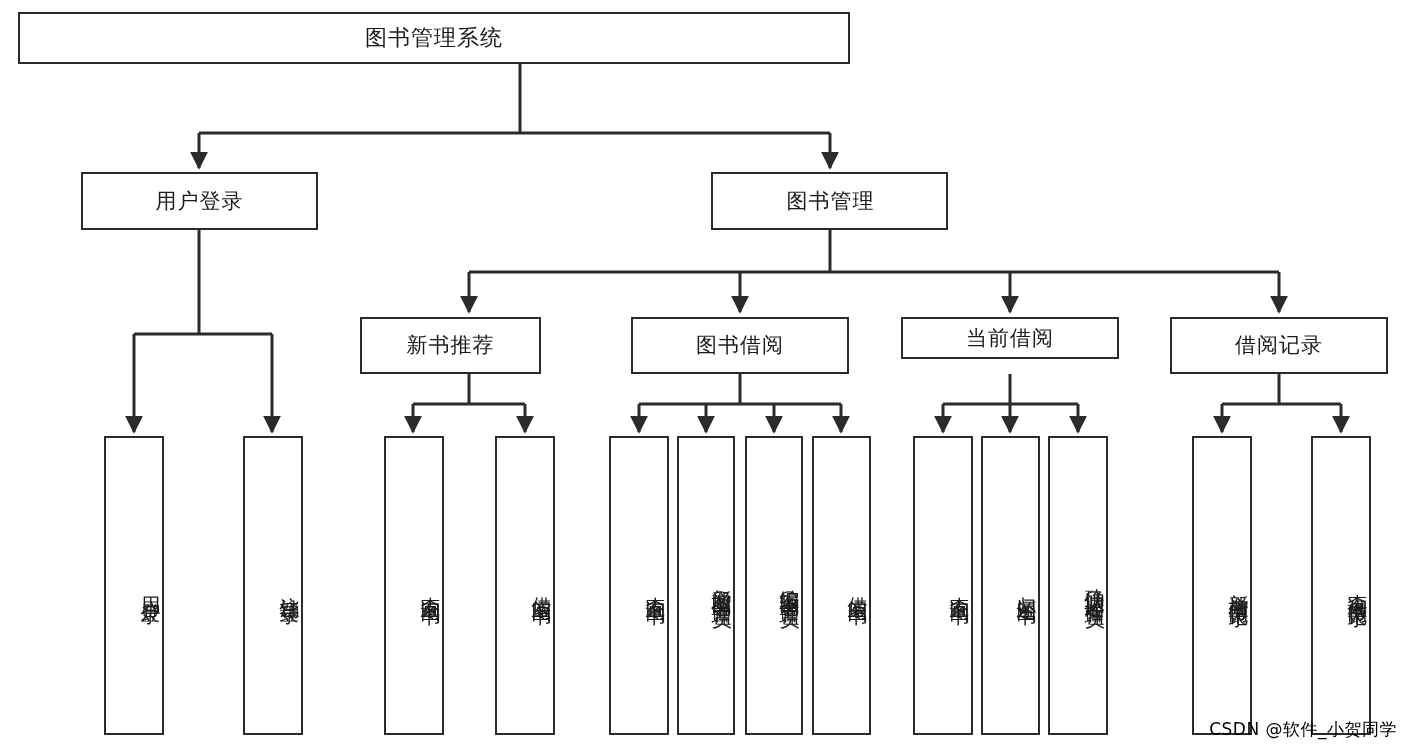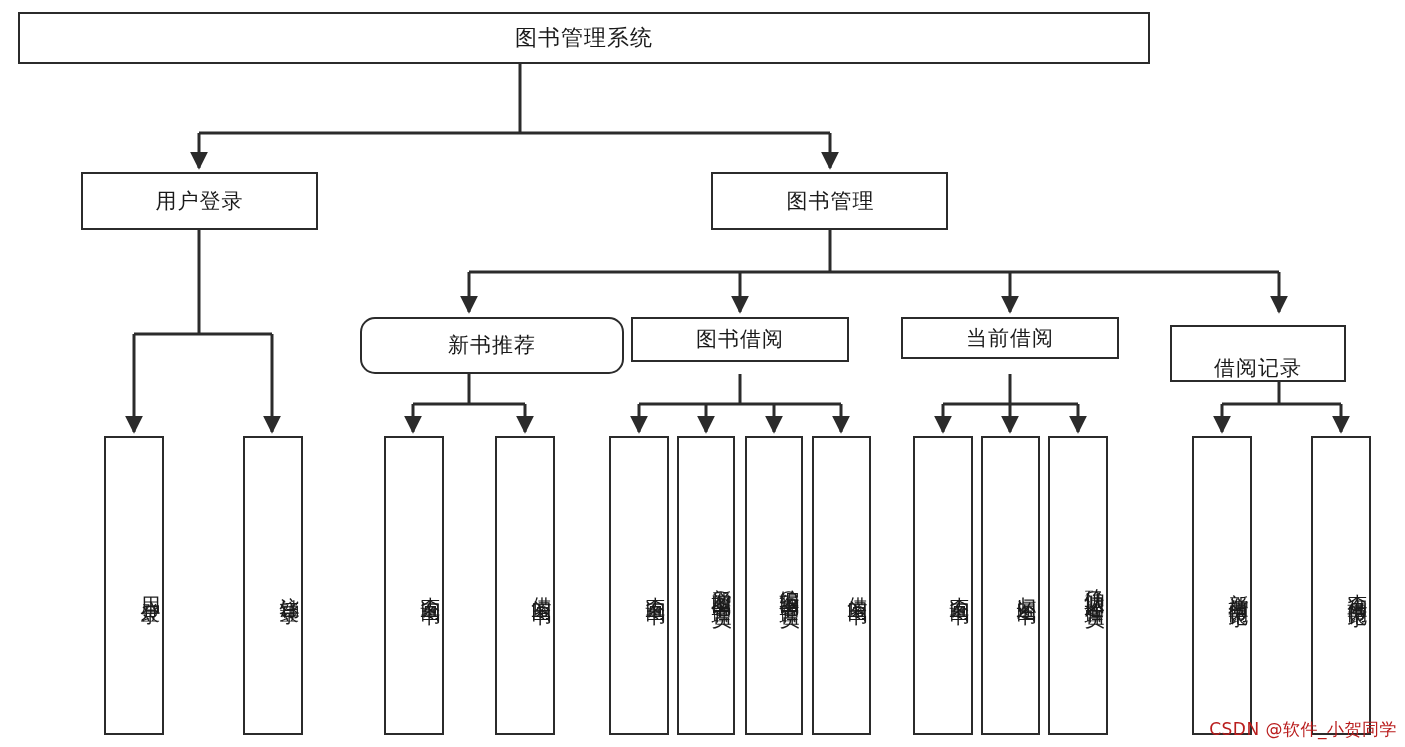--- a/index.html
+++ b/index.html
@@ -53,21 +53,21 @@
     writing-mode:vertical-rl;
     text-orientation:upright;
     display:block;
     margin-top:2px;
   }
   .watermark{
     position:absolute;
     right:8px;
     bottom:6px;
     font-size:17px;
-    color:#b91c1c;
+    color:#000000;
     white-space:nowrap;
     letter-spacing:0.5px;
   }
 </style>
 </head>
 <body>
 
 <div id="diagram">
 
   <svg id="edges" viewBox="0 0 1405 747" width="1405" height="747" xmlns="http://www.w3.org/2000/svg">
@@ -114,45 +114,45 @@
       <path d="M 1010 404 L 1010 432" marker-end="url(#arrow)"></path>
       <path d="M 1078 404 L 1078 432" marker-end="url(#arrow)"></path>
 
       <path d="M 1279 374 L 1279 404"></path>
       <path d="M 1222 404 L 1341 404"></path>
       <path d="M 1222 404 L 1222 432" marker-end="url(#arrow)"></path>
       <path d="M 1341 404 L 1341 432" marker-end="url(#arrow)"></path>
     </g>
   </svg>
 
-  <div class="node horiz root" style="left:18px; top:12px; width:1132px; height:52px;">
+  <div class="node horiz root" style="left:18px; top:12px; width:832px; height:52px;">
     <span>图书管理系统</span>
   </div>
 
   <div class="node horiz" style="left:81px; top:172px; width:237px; height:58px;">
     <span>用户登录</span>
   </div>
 
   <div class="node horiz" style="left:711px; top:172px; width:237px; height:58px;padding-left:8px;">
     <span>图书管理</span>
   </div>
 
-  <div class="node horiz" style="left:360px; top:317px; width:264px; height:57px;border-radius:15px;">
+  <div class="node horiz" style="left:360px; top:317px; width:181px; height:57px;">
     <span>新书推荐</span>
   </div>
 
-  <div class="node horiz" style="left:631px; top:317px; width:218px; height:45px;">
+  <div class="node horiz" style="left:631px; top:317px; width:218px; height:57px;">
     <span>图书借阅</span>
   </div>
 
   <div class="node horiz" style="left:901px; top:317px; width:218px; height:42px;">
     <span>当前借阅</span>
   </div>
 
-  <div class="node horiz" style="left:1170px; top:325px; width:176px; height:57px;align-items:flex-end;">
+  <div class="node horiz" style="left:1170px; top:317px; width:218px; height:57px;">
     <span>借阅记录</span>
   </div>
 
   <div class="node vert" style="left:104px; top:436px; width:60px; height:299px;">
     <span class="vtext">用户登录</span>
   </div>
 
   <div class="node vert" style="left:243px; top:436px; width:60px; height:299px;">
     <span class="vtext">注销登录</span>
   </div>

